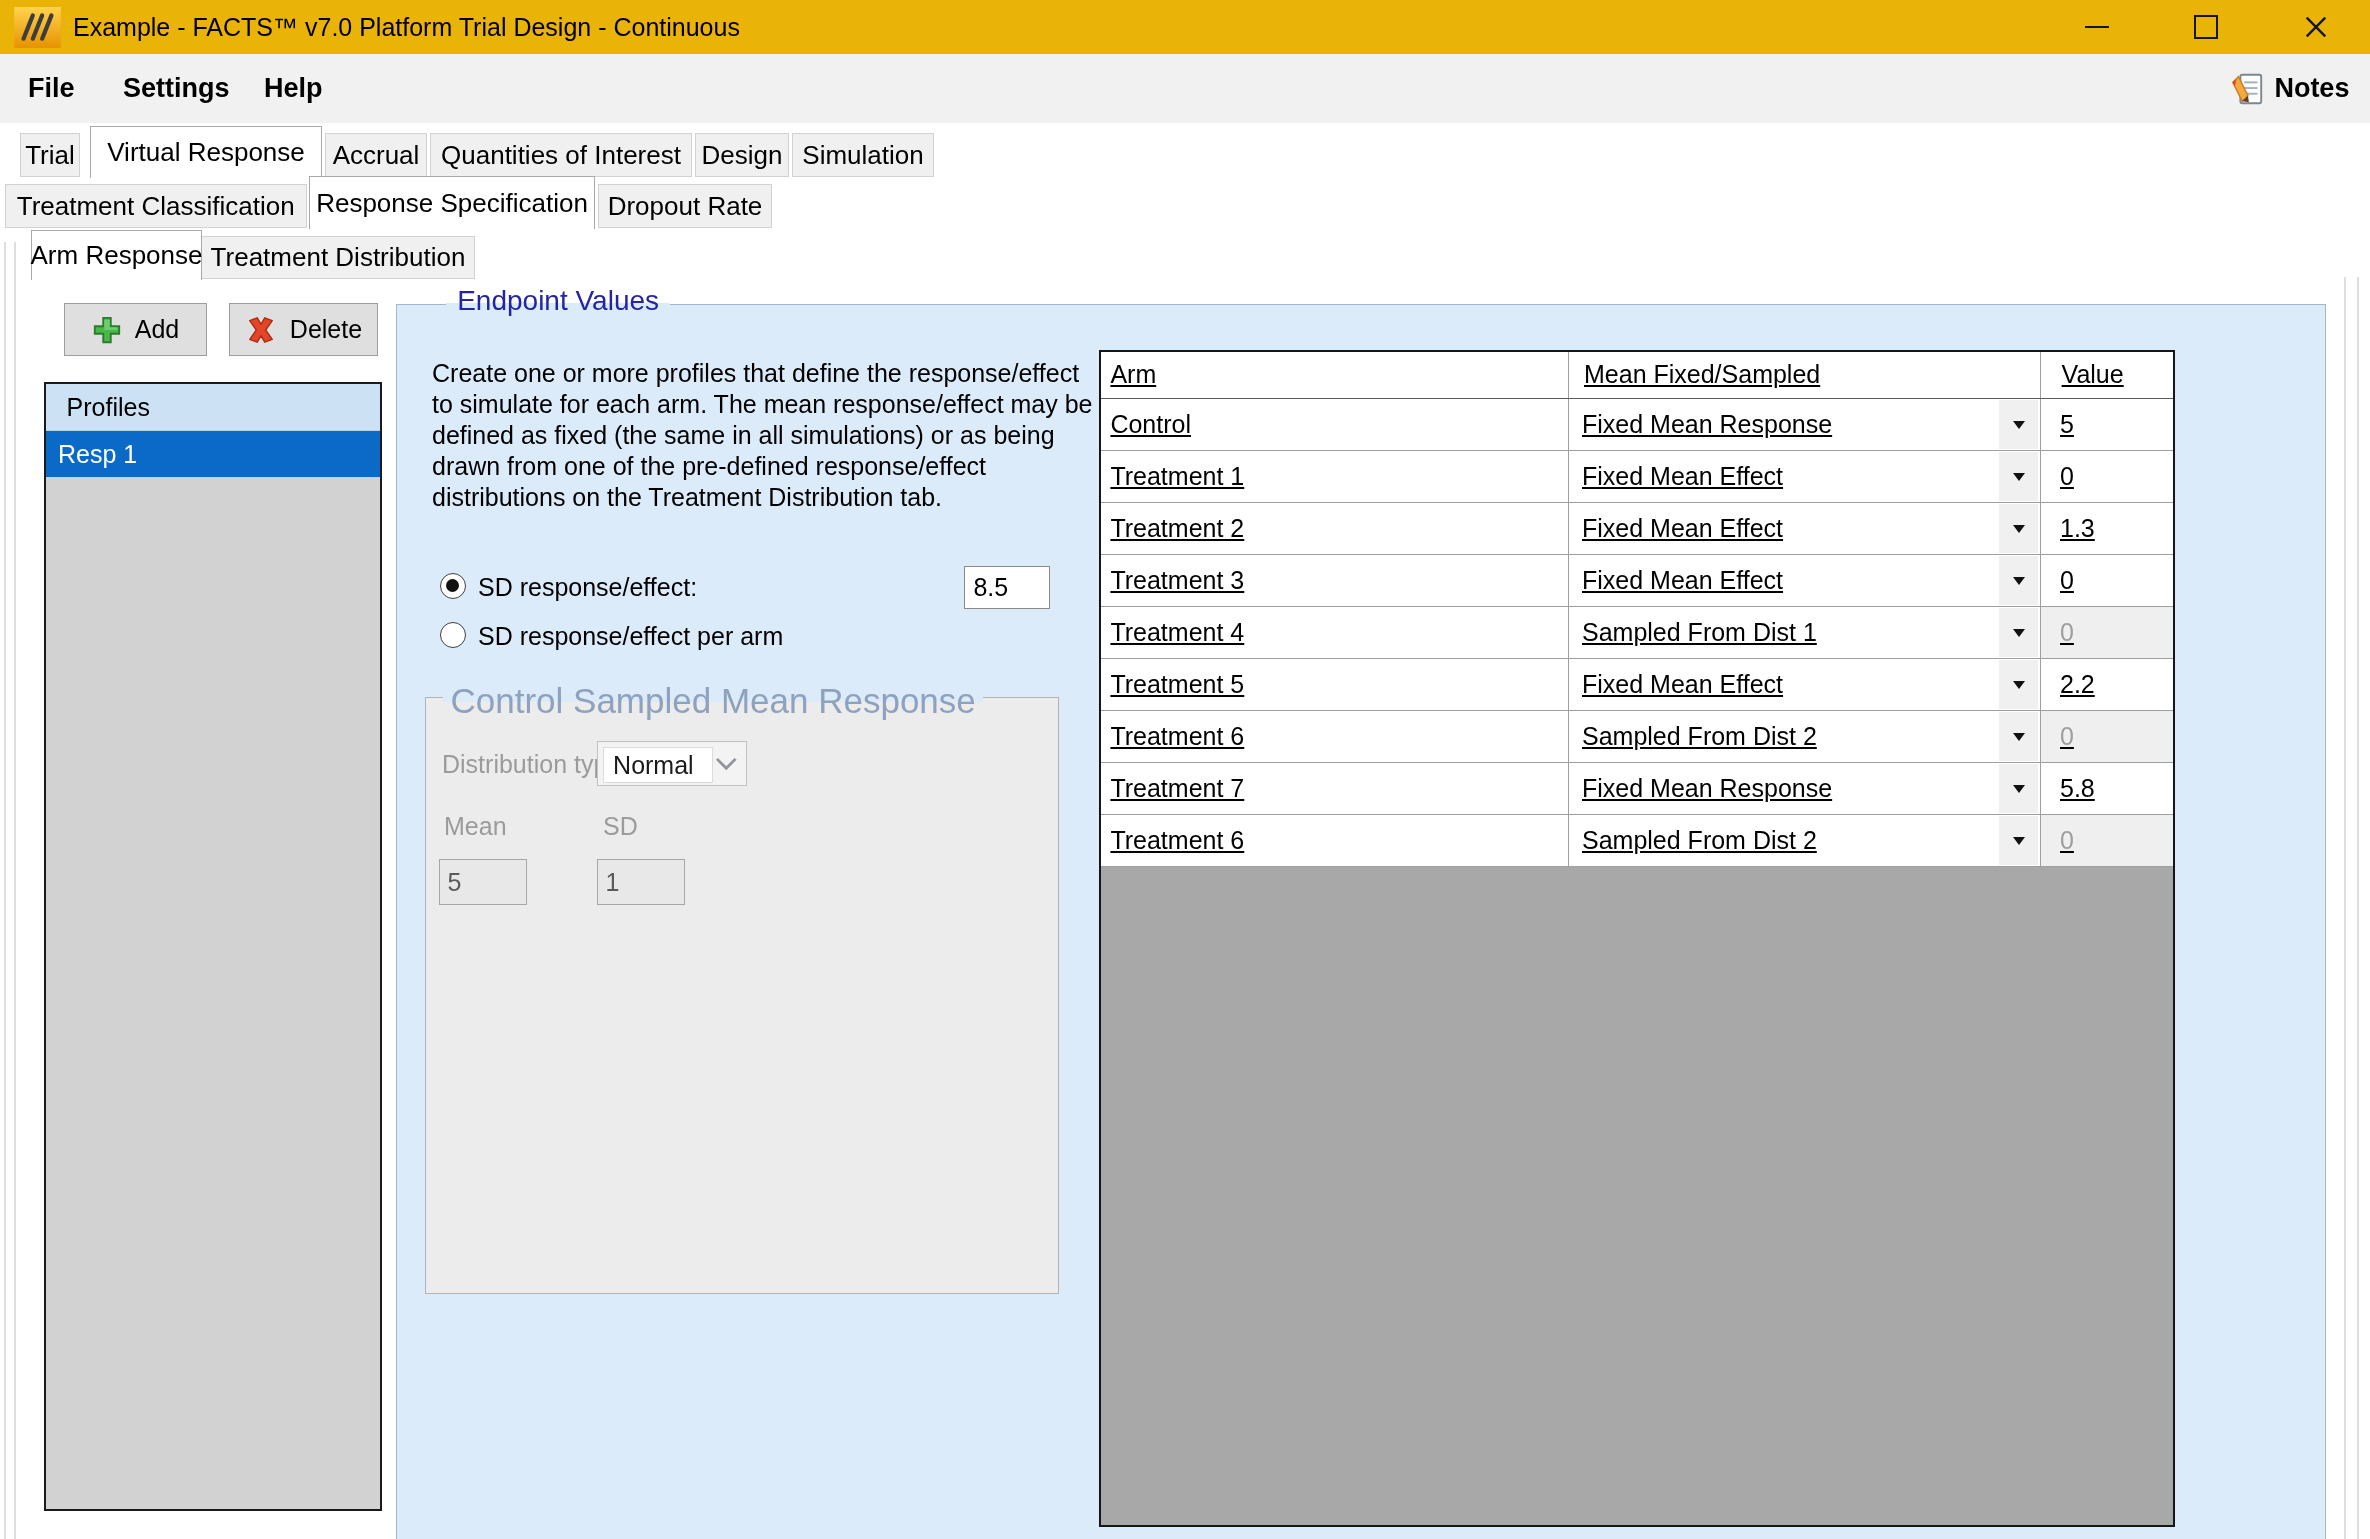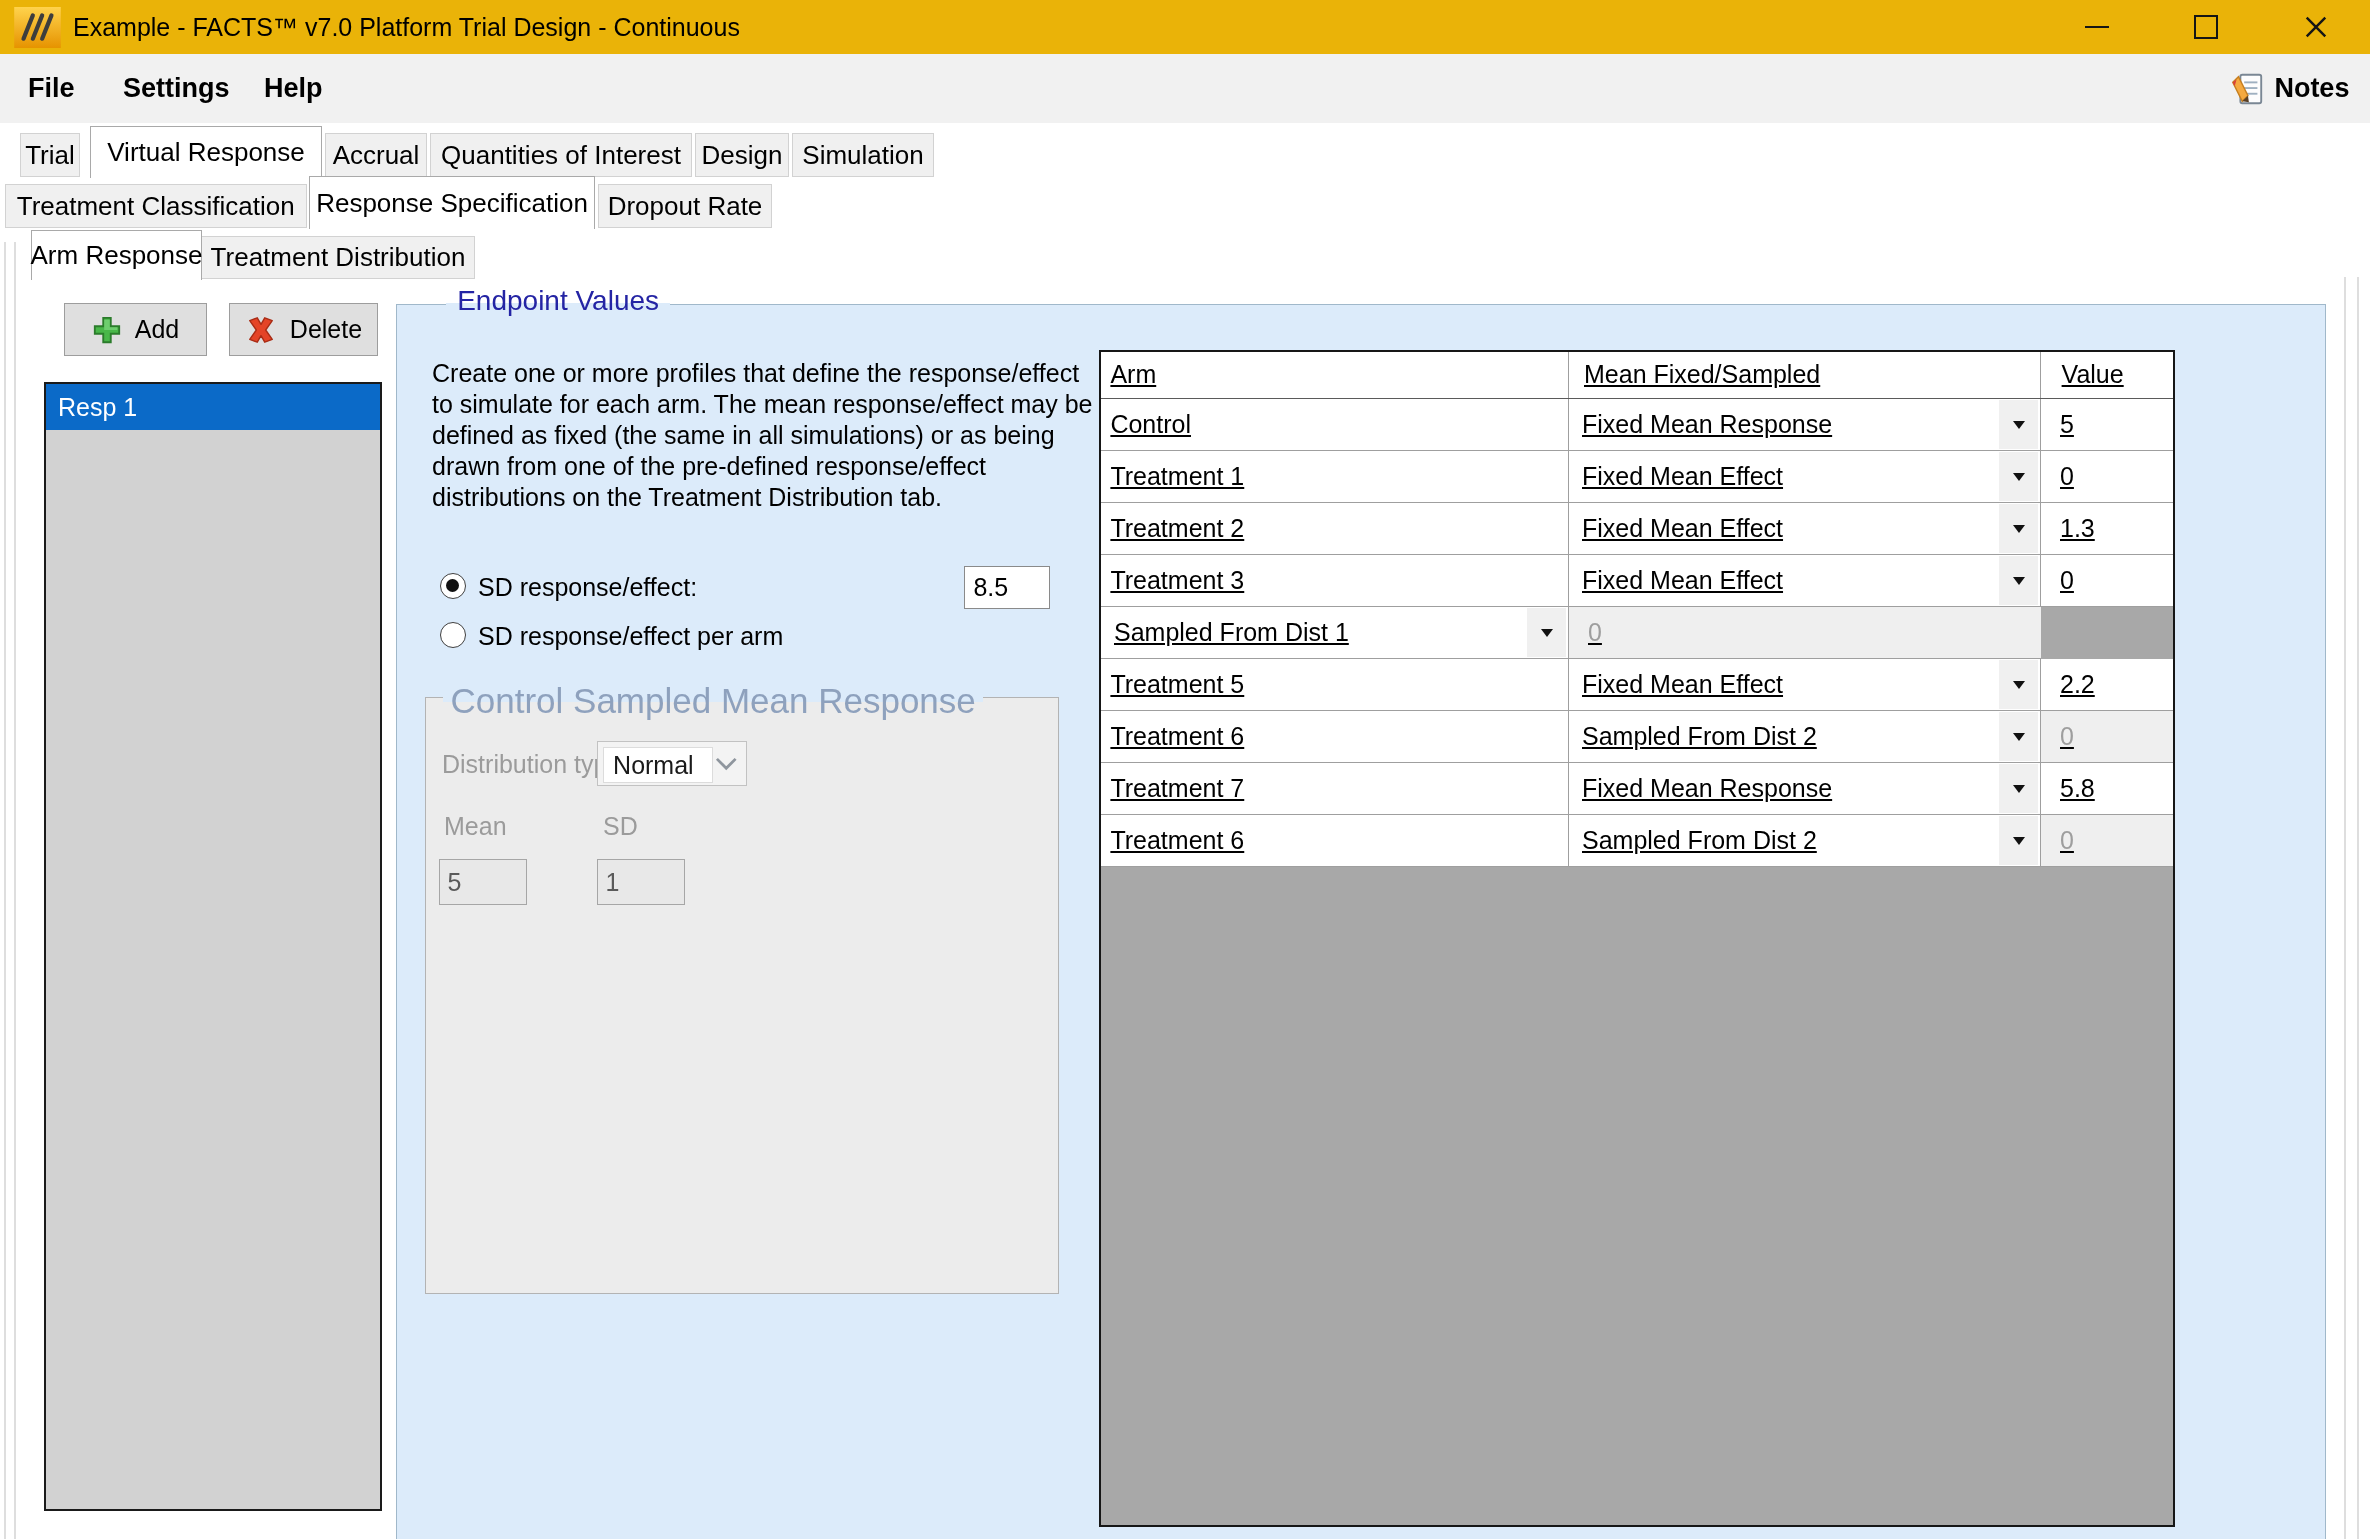--- a/index.html
+++ b/index.html
@@ -165,20 +165,21 @@
   <span>Add</span>
 </div>
 <div class="side-btn btn-delete">
   <svg width="32" height="30" viewBox="0 0 34 32">
     <path d="M5 6 L13 3 L17 10 L21 3 L29 6 L22 16 L29 26 L21 29 L17 22 L13 29 L5 26 L12 16 Z" fill="#e44427" stroke="#a92c15" stroke-width="1.5" stroke-linejoin="round"></path>
   </svg>
   <span>Delete</span>
 </div>
 
 <div class="profiles-list">
+  <div class="profiles-header">Profiles</div>
   <div class="profile-item">Resp 1</div>
 </div>
 
 <div class="endpoint">
   <div class="gtitle">Endpoint Values</div>
 
   <div class="desc">Create one or more profiles that define the response/effect to simulate for each arm. The mean response/effect may be defined as fixed (the same in all simulations) or as being drawn from one of the pre-defined response/effect distributions on the Treatment Distribution tab.</div>
 
   <div class="radio checked r1"></div>
   <div class="rlabel rl1">SD response/effect:</div>
@@ -243,20 +244,21 @@
       <div class="cell-arm">Treatment 3</div>
       <div class="cell-mode">
           <span>Fixed Mean Effect</span>
           <div class="dd-btn">
             <div class="dd-tri"></div>
           </div>
         </div>
       <div class="cell-val">0</div>
     </div>
     <div class="g-row">
+      <div class="cell-arm">Treatment 4</div>
       <div class="cell-mode">
           <span>Sampled From Dist 1</span>
           <div class="dd-btn">
             <div class="dd-tri"></div>
           </div>
         </div>
       <div class="cell-val off">0</div>
     </div>
     <div class="g-row">
       <div class="cell-arm">Treatment 5</div>

